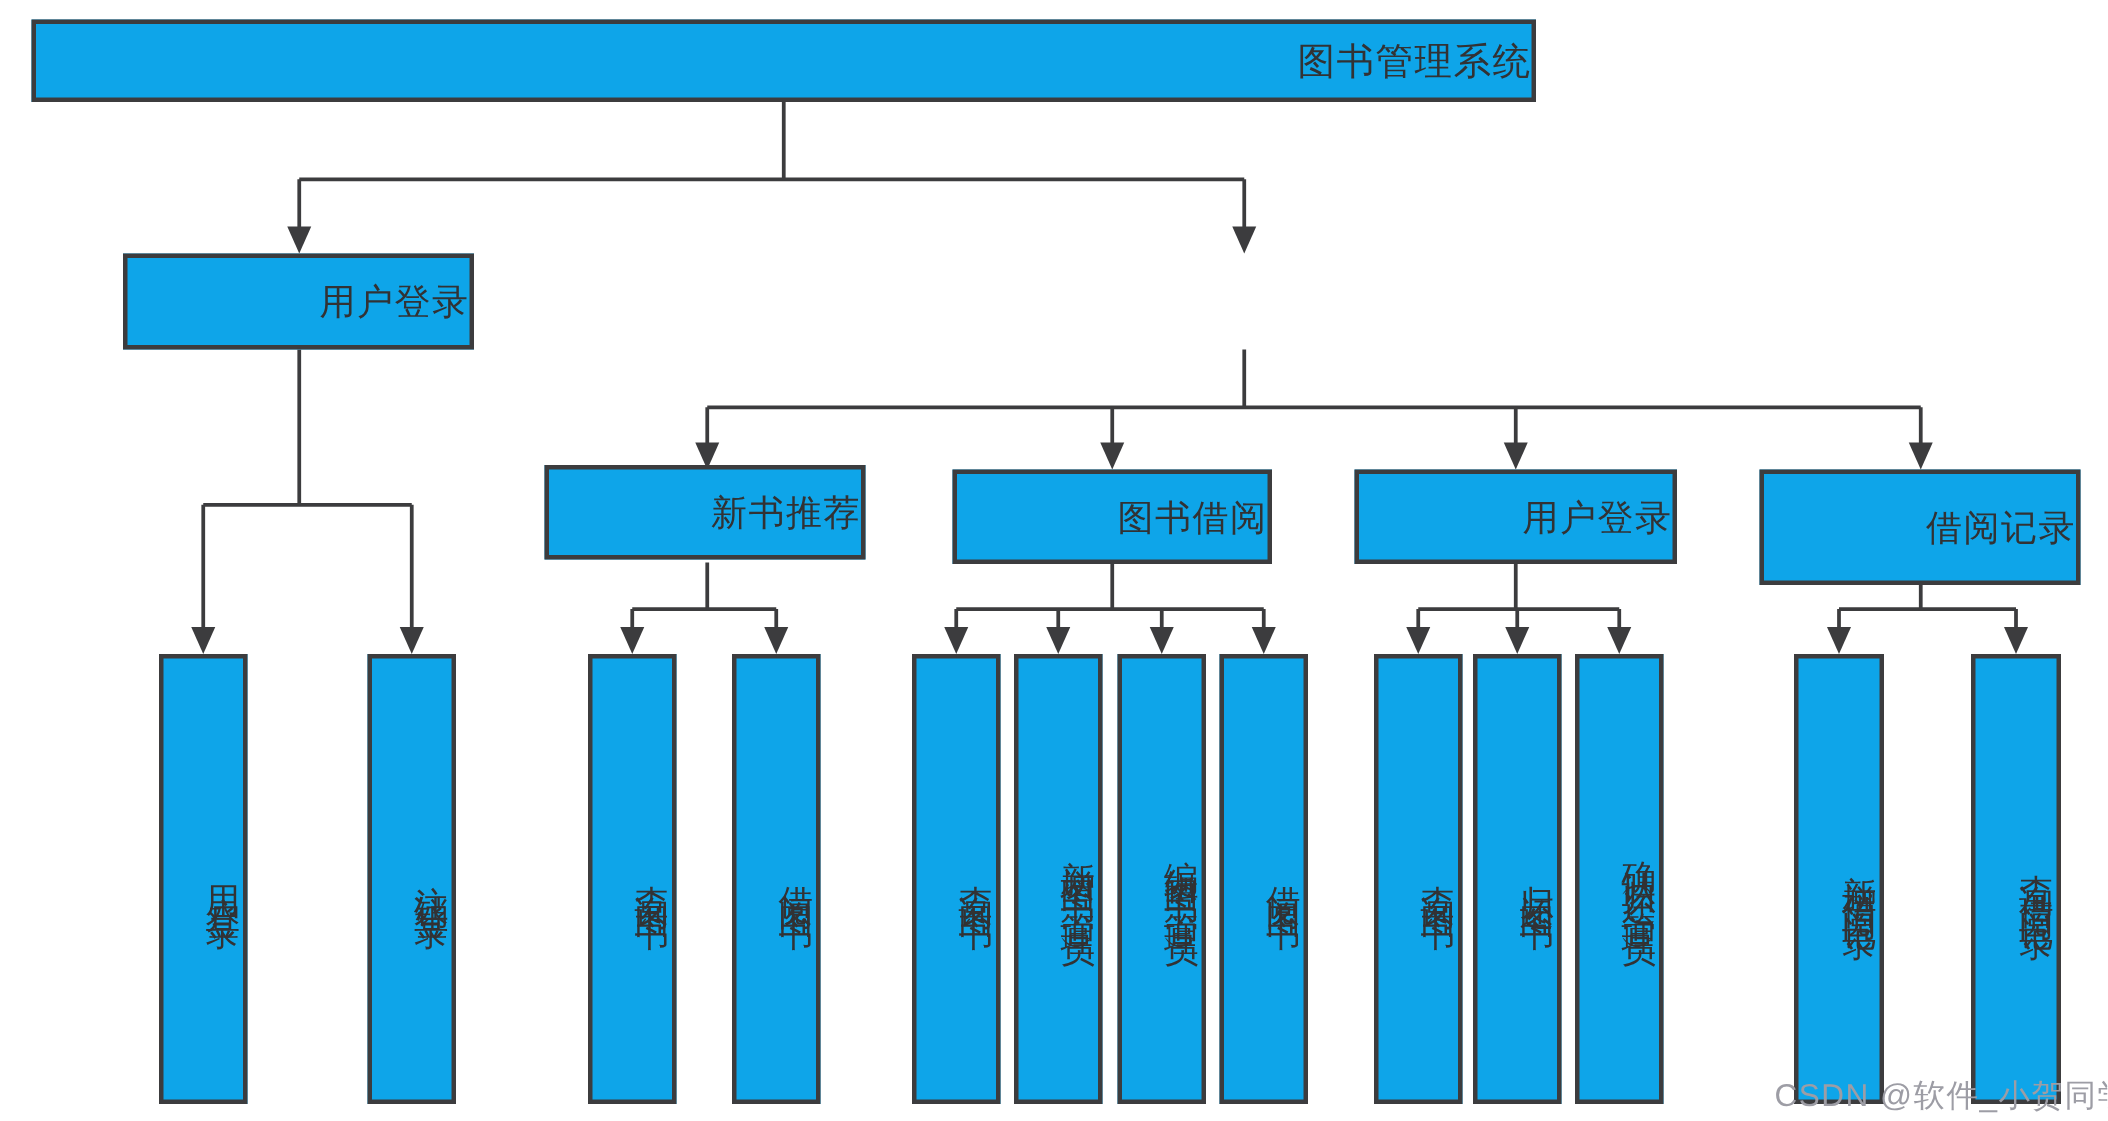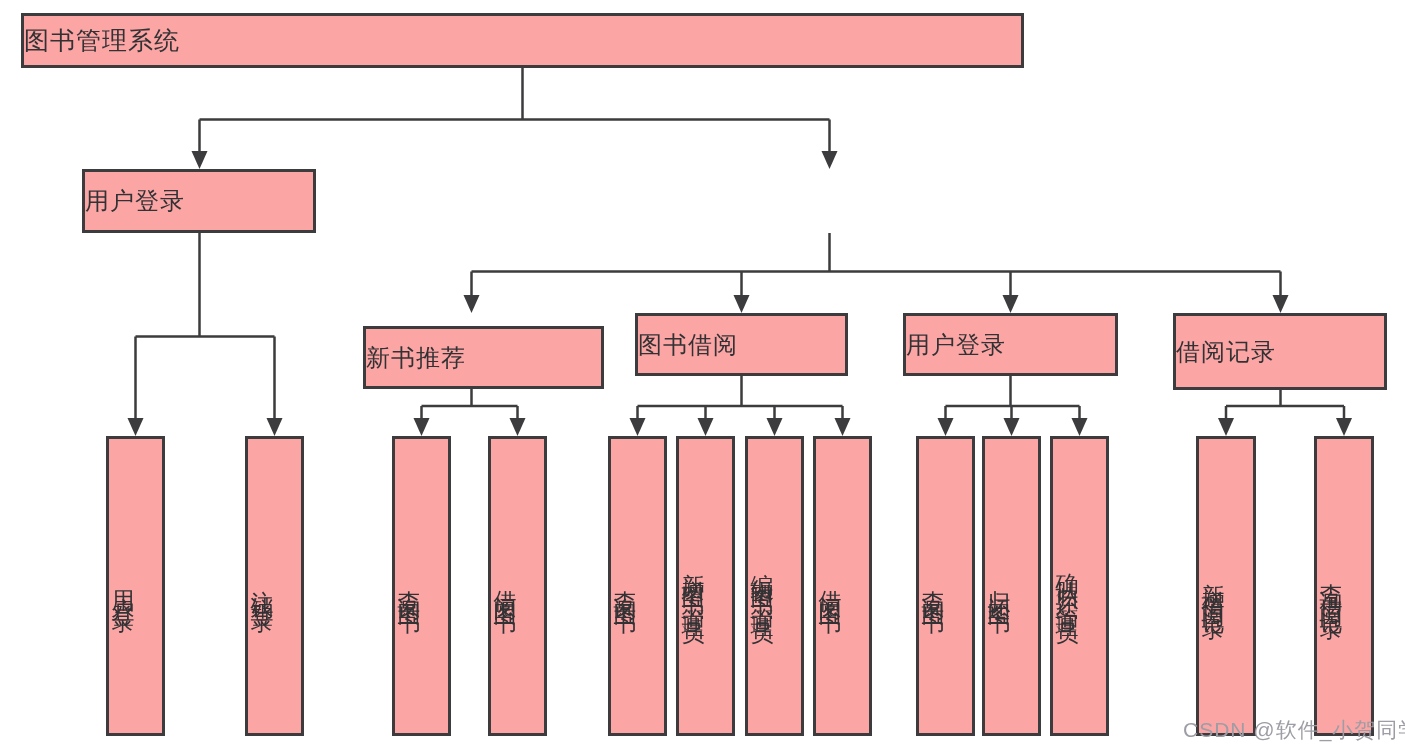--- a/index.html
+++ b/index.html
@@ -2,22 +2,22 @@
 <html><head>
 <meta charset="utf-8">
 <style>
   html,body { margin:0; padding:0; background:#ffffff; }
   #canvas {
     position:relative; width:1405px; height:747px; background:#ffffff;
     font-family:"Liberation Sans", sans-serif; overflow:hidden;
   }
   #wires { position:absolute; left:0; top:0; width:1405px; height:747px; }
   .box {
-    position:absolute; box-sizing:border-box; background:#fca5a5;
-    border:3px solid #3c3c3e; display:flex; align-items:center; justify-content:flex-start;
+    position:absolute; box-sizing:border-box; background:#0ea5e9;
+    border:3px solid #3c3c3e; display:flex; align-items:center; justify-content:flex-end;
   }
   .hlabel { font-size:24px; color:#323234; letter-spacing:1px; white-space:nowrap; }
   .title-label { font-size:25px; color:#323234; letter-spacing:1px; white-space:nowrap; }
   .vlabel {
     writing-mode:vertical-rl; text-orientation:mixed;
     font-size:23px; letter-spacing:7px; line-height:1.2; color:#323234;
   }
   #watermark {
     position:absolute; left:1183px; top:716px; z-index:5;
     font-size:21px; color:#9d9da5; letter-spacing:1px; white-space:nowrap;
@@ -67,21 +67,21 @@
   </svg>
 
   <div class="box" style="left:21px; top:13px; width:1003px; height:55px">
     <span class="title-label">图书管理系统</span>
   </div>
 
   <div class="box" style="left:82px; top:169px; width:234px; height:64px">
     <span class="hlabel">用户登录</span>
   </div>
 
-  <div class="box" style="left:363px; top:326px; width:241px; height:63px">
+  <div class="box" style="left:363px; top:310px; width:214px; height:63px">
     <span class="hlabel">新书推荐</span>
   </div>
   <div class="box" style="left:635px; top:313px; width:213px; height:63px">
     <span class="hlabel">图书借阅</span>
   </div>
   <div class="box" style="left:903px; top:313px; width:215px; height:63px">
     <span class="hlabel">用户登录</span>
   </div>
   <div class="box" style="left:1173px; top:313px; width:214px; height:77px">
     <span class="hlabel">借阅记录</span>

